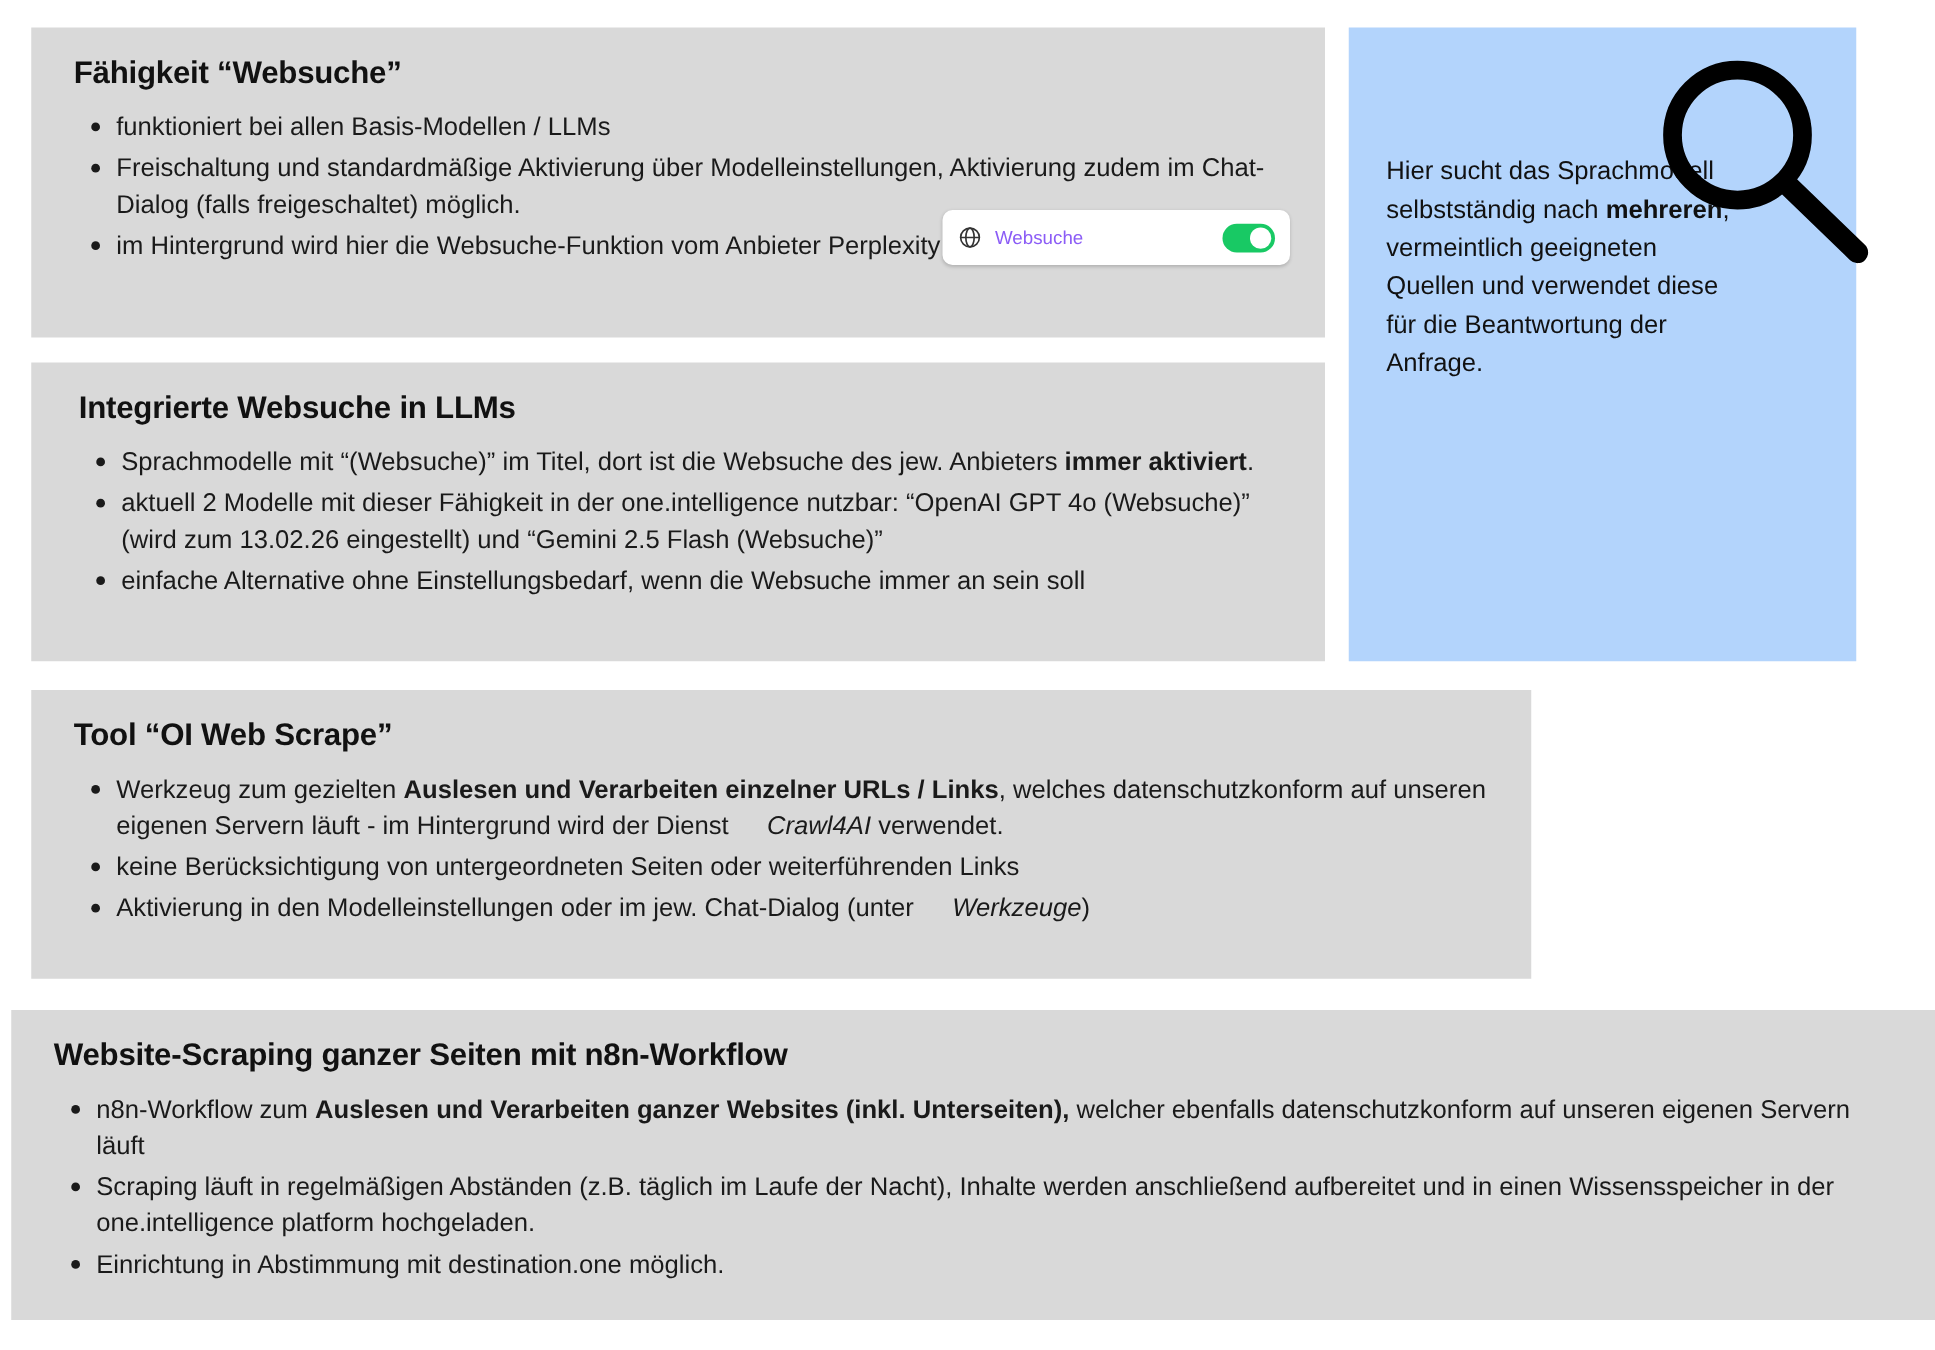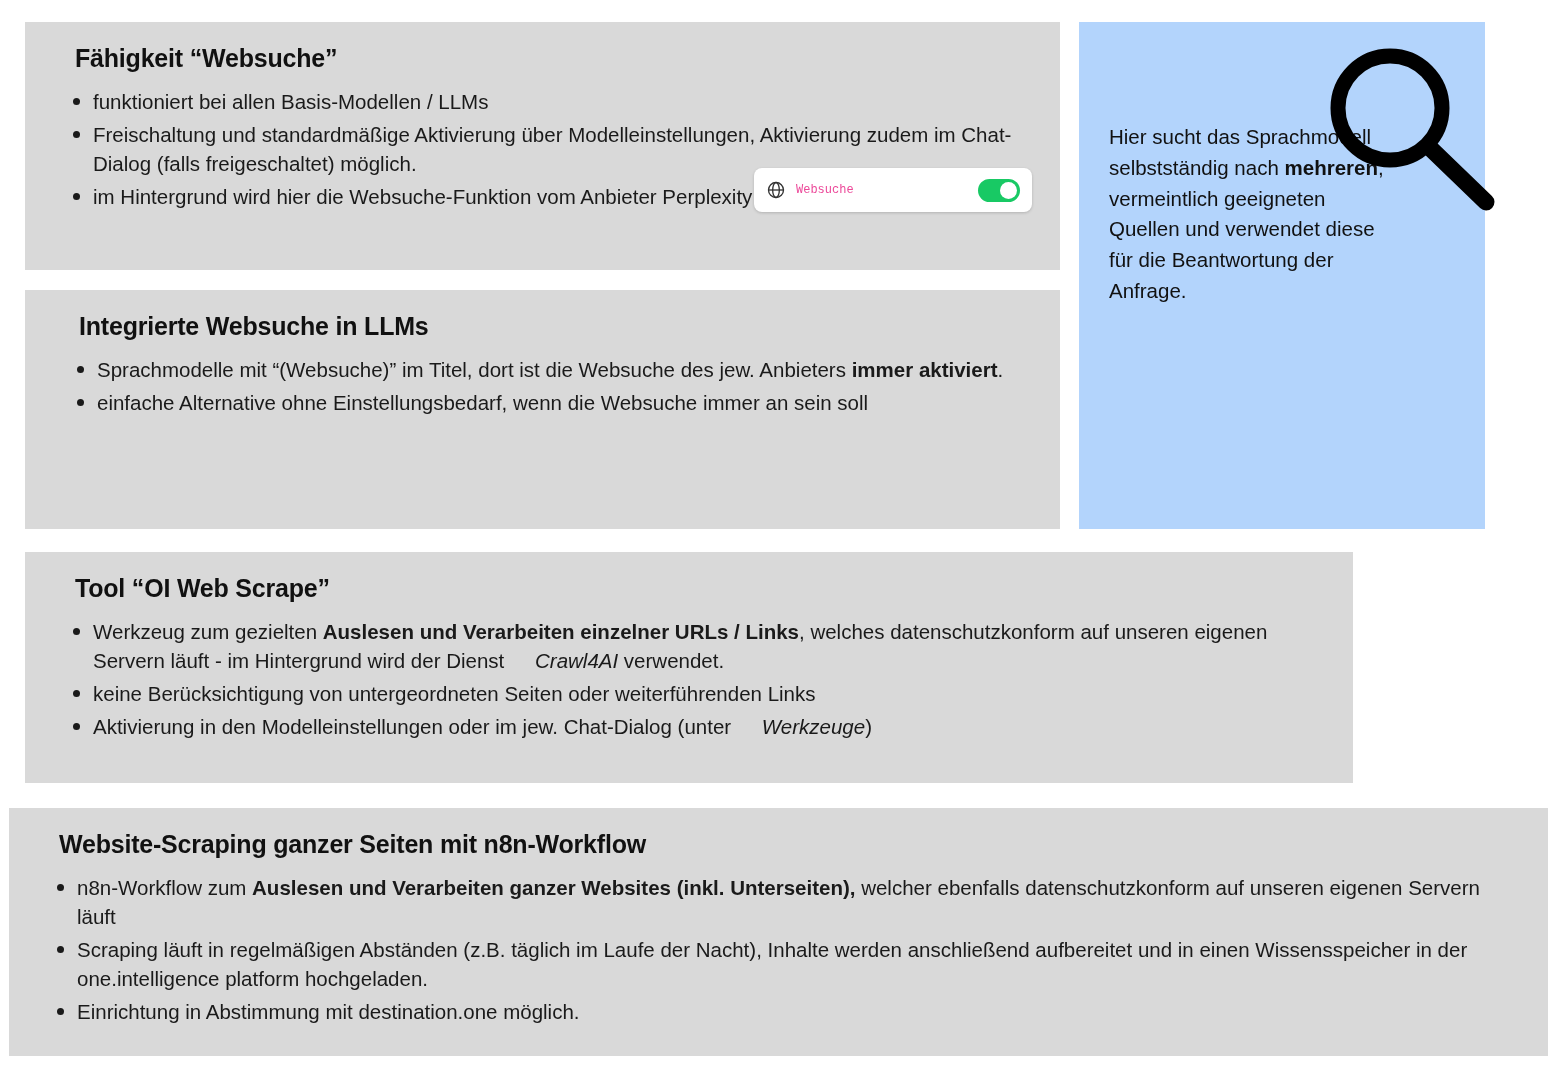--- a/index.html
+++ b/index.html
@@ -23,21 +23,21 @@
   }
 
   
   .card {
     position: absolute;
     background: #d9d9d9;
     box-sizing: border-box;
     padding: 22px 34px 26px 34px;
   }
   .card h2 {
-    margin: 0 0 14px 16px;
+    margin: 0 0 14px 0;
     font-size: 25px;
     font-weight: bold;
     letter-spacing: -0.2px;
     color: #111111;
   }
   .card ul {
     margin: 0;
     padding: 0 0 0 34px;
     list-style: none;
   }
@@ -85,24 +85,23 @@
     box-sizing: border-box;
     box-shadow: 0 1px 3px rgba(0,0,0,0.18);
   }
   .toggle-widget .globe {
     width: 20px;
     height: 20px;
     flex: 0 0 20px;
     margin-right: 10px;
   }
   .toggle-widget .tw-label {
-    font-size: 12px;
-    color: #ec4899;
+    font-size: 15px;
+    color: #8b5cf6;
     flex: 1 1 auto;
-    font-family: Liberation Mono, monospace;
   }
   .toggle-switch {
     width: 42px;
     height: 23px;
     border-radius: 12px;
     background: #18c964;
     position: relative;
     flex: 0 0 42px;
   }
   .toggle-switch .knob {
@@ -150,21 +149,21 @@
     top: 18px;
     width: 185px;
     height: 185px;
     pointer-events: none;
   }
 
   
   #card-scrape {
     left: 25px;
     top: 552px;
-    width: 1328px;
+    width: 1200px;
     height: 231px;
   }
 
   
   #card-n8n {
     left: 9px;
     top: 808px;
     width: 1545px;
     height: 248px;
   }
@@ -194,20 +193,21 @@
       <span class="toggle-switch">
         <span class="knob"></span>
       </span>
     </div>
   </section>
 
   <section class="card" id="card-integrierte">
     <h2>Integrierte Websuche in LLMs</h2>
     <ul>
         <li><span>Sprachmodelle mit “(Websuche)” im Titel, dort ist die Websuche des jew. Anbieters </span><b>immer aktiviert</b><span>.</span></li>
+        <li><span>aktuell 2 Modelle mit dieser Fähigkeit in der one.intelligence nutzbar: “OpenAI GPT 4o (Websuche)” (wird zum 13.02.26 eingestellt) und “Gemini 2.5 Flash (Websuche)”</span></li>
         <li><span>einfache Alternative ohne Einstellungsbedarf, wenn die Websuche immer an sein soll</span></li>
       </ul>
   </section>
 
   <aside id="callout">
     <span class="magnifier">
       <svg viewBox="0 0 185 185" width="185" height="185">
         <circle cx="72" cy="68" r="52" fill="none" stroke="#000000" stroke-width="15"></circle>
         <line x1="110" y1="106" x2="168" y2="162" stroke="#000000" stroke-width="17" stroke-linecap="round"></line>
       </svg>

